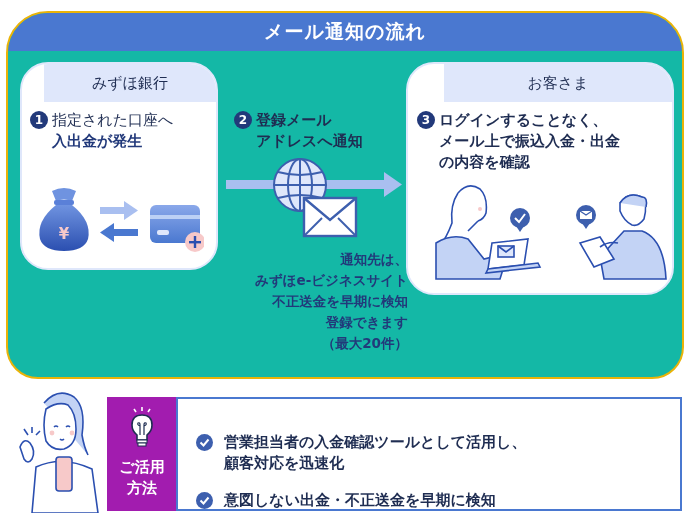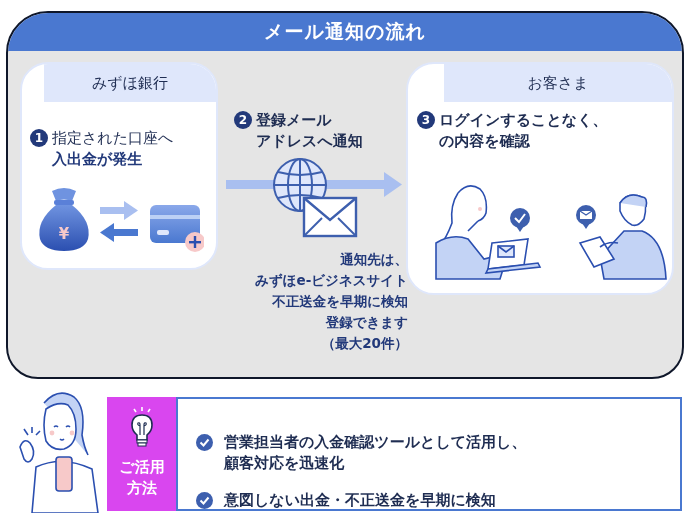--- a/index.html
+++ b/index.html
@@ -1,21 +1,21 @@
 <!DOCTYPE html>
 <html><head>
 <meta charset="utf-8">
 <style>
   * { box-sizing: border-box; margin: 0; padding: 0; }
   html, body { width: 690px; height: 519px; background: #ffffff; overflow: hidden; }
   body { font-family: "DejaVu Sans", "Liberation Sans", sans-serif; color: #1f2d52; position: relative; }
 
   .flow-panel {
     position: absolute; left: 6px; top: 11px; width: 678px; height: 368px;
-    border: 2px solid #0f172a; border-radius: 42px 42px 32px 32px; background: #e5e5e5; overflow: hidden;
+    border: 2px solid #eab308; border-radius: 42px 42px 32px 32px; background: #14b8a6; overflow: hidden;
   }
   .flow-header {
     position: absolute; left: 0; top: 0; width: 100%; height: 38px; background: #4a78d0;
     color: #fff; font-weight: bold; font-size: 19px; text-align: center; line-height: 36px; letter-spacing: 1px;
   }
 
   .card {
     position: absolute; background: #fff; border: 2px solid #dfe7fb; border-radius: 28px; overflow: hidden;
   }
   .card-head {
@@ -32,21 +32,21 @@
   .step .reg { font-weight: normal; }
   .step .indent { padding-left: 22px; display: block; }
   .hl { color: #22397a; }
 
   .note {
     position: absolute; left: 200px; top: 236px; width: 200px; text-align: right; font-size: 13.5px;
     font-weight: bold; line-height: 21px; color: #22397a;
   }
 
   .usage-title-box {
-    position: absolute; left: 107px; top: 397px; width: 70px; height: 114px; background: #d946ef;
+    position: absolute; left: 107px; top: 397px; width: 70px; height: 114px; background: #a21caf;
     color: #fff; text-align: center;
   }
   .usage-title-box .label { position: absolute; left: 0; width: 100%; top: 60px; font-size: 15px; font-weight: bold; line-height: 21px; }
   .usage-list {
     position: absolute; left: 176px; top: 397px; width: 506px; height: 114px; border: 2px solid #4a78d0; background: #fff;
   }
   .usage-item { position: absolute; left: 18px; font-size: 15px; font-weight: bold; color: #1f2d52; line-height: 21px; margin-top: 20px; }
   .usage-item .chk {
     position: absolute; left: 0; top: 2px; width: 17px; height: 17px; border-radius: 50%; background: #3d5fae;
   }
@@ -54,21 +54,21 @@
 </style>
 </head>
 <body>
 
 <div class="flow-panel">
   <div class="flow-header">メール通知の流れ</div>
 
   <div class="card card-bank">
     <div class="card-head">みずほ銀行</div>
   </div>
-  <div class="step" style="left:22px; top:97px;margin-top:18px;">
+  <div class="step" style="left:22px; top:97px;">
     <span class="num">1</span><span class="reg">指定された口座へ</span>
     <span class="indent hl">入出金が発生</span>
   </div>
 
   <svg style="position:absolute; left:26px; top:170px;" width="170" height="72" viewBox="0 0 170 72">
     <defs>
       <linearGradient id="bag" x1="0" y1="0" x2="0" y2="1">
           <stop offset="0" stop-color="#6f93e0"></stop>
           <stop offset="1" stop-color="#2b4fb0"></stop>
         </linearGradient>
@@ -131,20 +131,21 @@
     <div>不正送金を早期に検知</div>
     <div>登録できます</div>
     <div>（最大20件）</div>
   </div>
 
   <div class="card card-customer">
     <div class="card-head">お客さま</div>
   </div>
   <div class="step" style="left:409px; top:97px;">
     <span class="num">3</span><span>ログインすることなく、</span>
+    <span class="indent">メール上で振込入金・出金</span>
     <span class="indent">の内容を確認</span>
   </div>
 
   <svg style="position:absolute; left:420px; top:170px;" width="240" height="100" viewBox="0 0 240 100">
     <g fill="none" stroke="#2b4fb0" stroke-width="1.6">
       <path d="M30 10 Q40 -2 52 6 Q60 14 58 30 Q56 36 50 38"></path>
       <path d="M30 10 Q22 22 24 40 Q18 56 12 62"></path>
       <path d="M50 38 Q44 44 40 48"></path>
       <circle cx="52" cy="26" r="2" fill="#f7c9c9" stroke="none"></circle>
       <path d="M8 60 Q24 50 40 56 L56 76 L80 70 L72 96 L8 96 Z" fill="#c3d3f5"></path>

